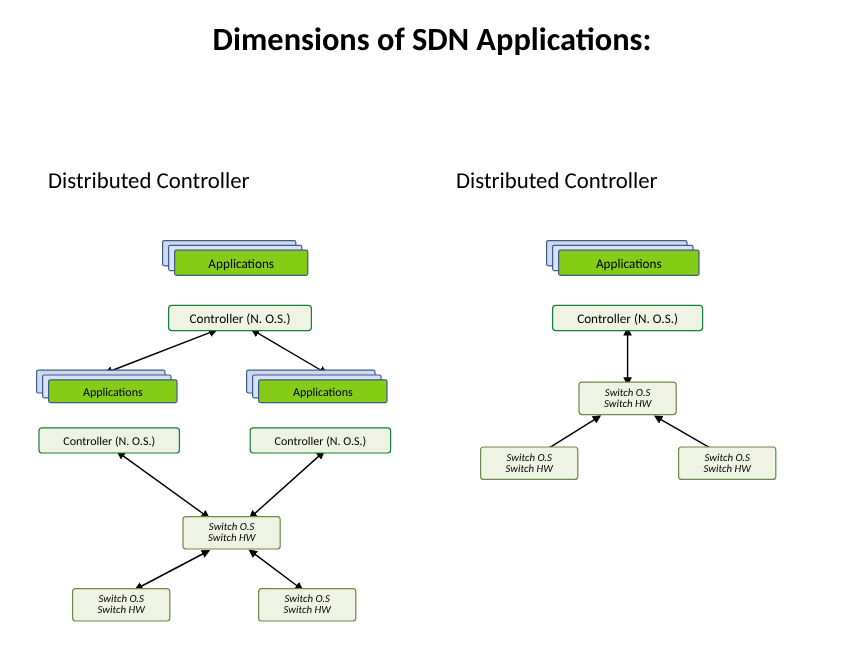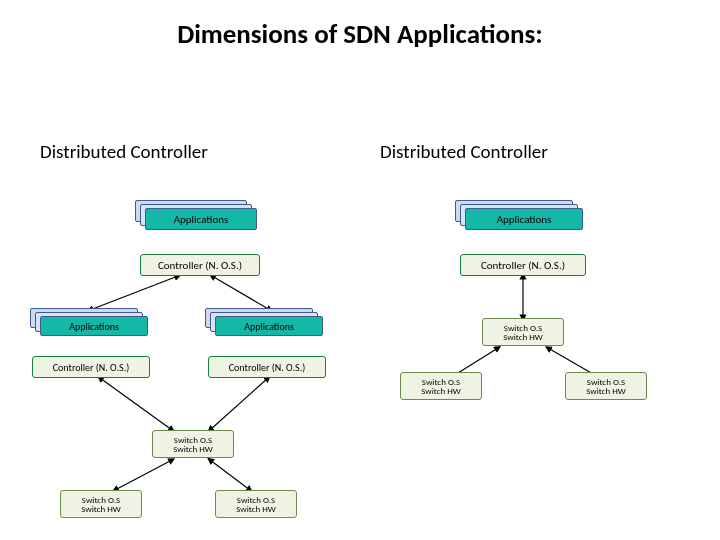--- a/index.html
+++ b/index.html
@@ -33,21 +33,21 @@
     position: absolute;
   }
   .stack3 .layer {
     position: absolute;
     border: 1px solid #3f5b8c;
     border-radius: 2px;
     color: #000;
   }
   .stack3 .l0 { left: 0; top: 0; background: #cdd9ef; }
   .stack3 .l1 { left: 5px; top: 4px; background: #d9e2f2; }
-  .stack3 .l2 { left: 10px; top: 8px; background: #14b8a6; display:flex; align-items:center; justify-content:center; }
+  .stack3 .l2 { left: 10px; top: 8px; background: #84cc16; display:flex; align-items:center; justify-content:center; }
 
   
   .box {
     position: absolute;
     border: 1px solid #15803d;
     border-radius: 3px;
     background: #eef3e4;
     color: #000;
     display:flex; align-items:center; justify-content:center;
     text-align:center;
@@ -67,21 +67,21 @@
   svg.arrows {
     position: absolute;
     left: 0; top: 0;
     width: 720px; height: 540px;
     pointer-events: none;
   }
   .arrow-line { stroke: #000; stroke-width: 1.2; }
   .arrow-head { fill: #000; }
   .fs11 { font-size: 11px; }
   .fs10 { font-size: 10px; }
-  .fs9  { font-size: 9px; }
+  .fs9  { font-size: 9px; font-style: italic; }
 </style>
 </head>
 <body>
 
 <div class="title">
   <div>Dimensions of SDN Applications:</div>
 </div>
 
 <div class="subtitle sub-left">Distributed Controller</div>
 <div class="subtitle sub-right">Distributed Controller</div>

